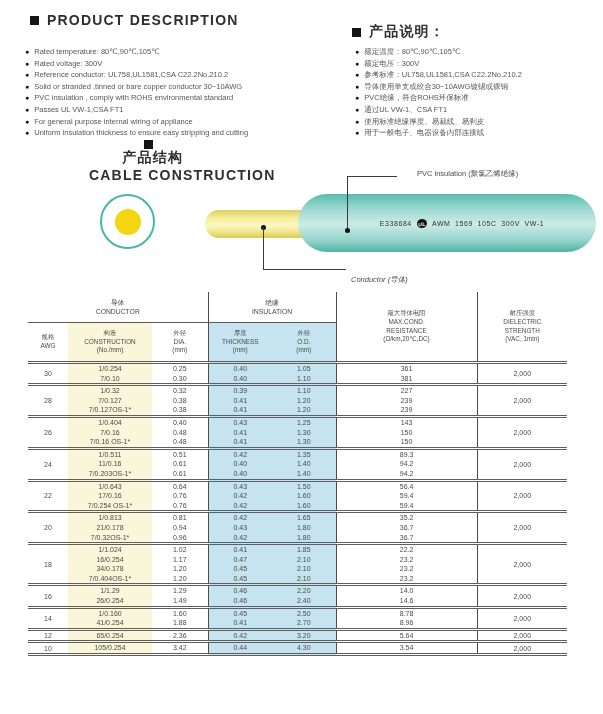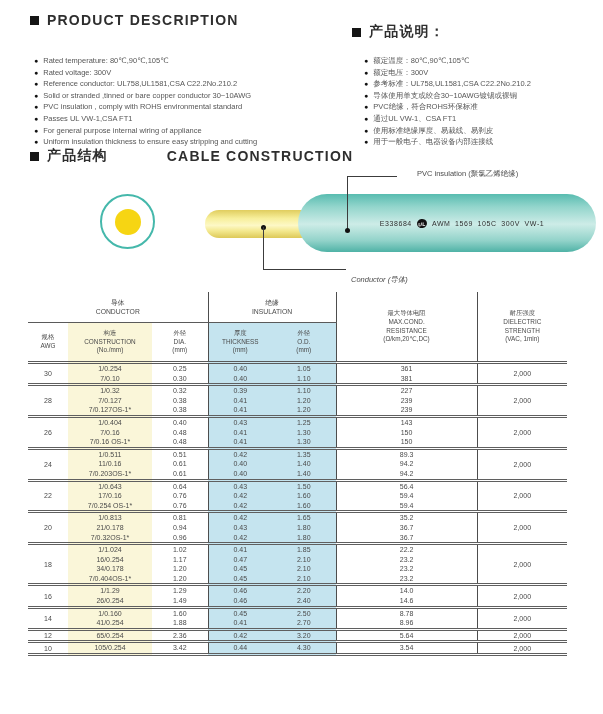--- a/index.html
+++ b/index.html
@@ -6,21 +6,21 @@
   .page{position:relative;width:603px;height:714px;background:#fff;overflow:hidden;
         font-family:"Liberation Sans","DejaVu Sans",sans-serif;color:#4a4a4a;}
 
   
   .sec-title{position:absolute;display:flex;align-items:center;font-size:14px;
              letter-spacing:1.2px;color:#2e2e2e;font-weight:600;white-space:nowrap;}
   .sq{display:inline-block;width:9px;height:9px;background:#151515;margin-right:8px;flex:0 0 auto;}
   .sec-title .sub{margin-left:14px;letter-spacing:1.2px;padding-left:45px;}
 
   
-  .bullets{position:absolute;margin:13px;padding:0;list-style:none;font-size:7.5px;color:#565656;}
+  .bullets{position:absolute;margin:4px;padding:0;list-style:none;font-size:7.5px;color:#565656;}
   .bullets li{display:flex;align-items:flex-start;line-height:11.6px;white-space:nowrap;}
   .bullets .dot{font-size:7px;color:#111;margin-right:5px;line-height:11.6px;}
 
   
   .cross-outer{position:absolute;left:100px;top:194px;width:51px;height:51px;border-radius:50%;
                border:2.6px solid #45b8ab;background:#fff;}
   .cross-core{position:absolute;left:115px;top:209px;width:26px;height:26px;border-radius:50%;
               background:#f6d513;}
   .conductor{position:absolute;left:205px;top:210px;width:110px;height:28px;border-radius:14px;
              background:linear-gradient(180deg,#e0cd5e 0%,#f7ef9b 30%,#fdf8c6 55%,#f3e88e 75%,#ddc958 100%);}
@@ -126,21 +126,21 @@
       <li>
         <span class="dot">●</span>
         <span>使用标准绝缘厚度、易裁线、易剥皮</span>
       </li>
       <li>
         <span class="dot">●</span>
         <span>用于一般电子、电器设备内部连接线</span>
       </li>
     </ul>
 
-  <div class="sec-title" style="left:30px;top:147px;">
+  <div class="sec-title" style="left:30px;top:140px;flex-direction:column;">
     <span class="sq"></span>
     <span>产品结构</span>
     <span class="sub">CABLE  CONSTRUCTION</span>
   </div>
 
   <div class="cross-outer"></div>
   <div class="cross-core"></div>
   <div class="conductor"></div>
   <div class="insulation">
     <div class="marking">

